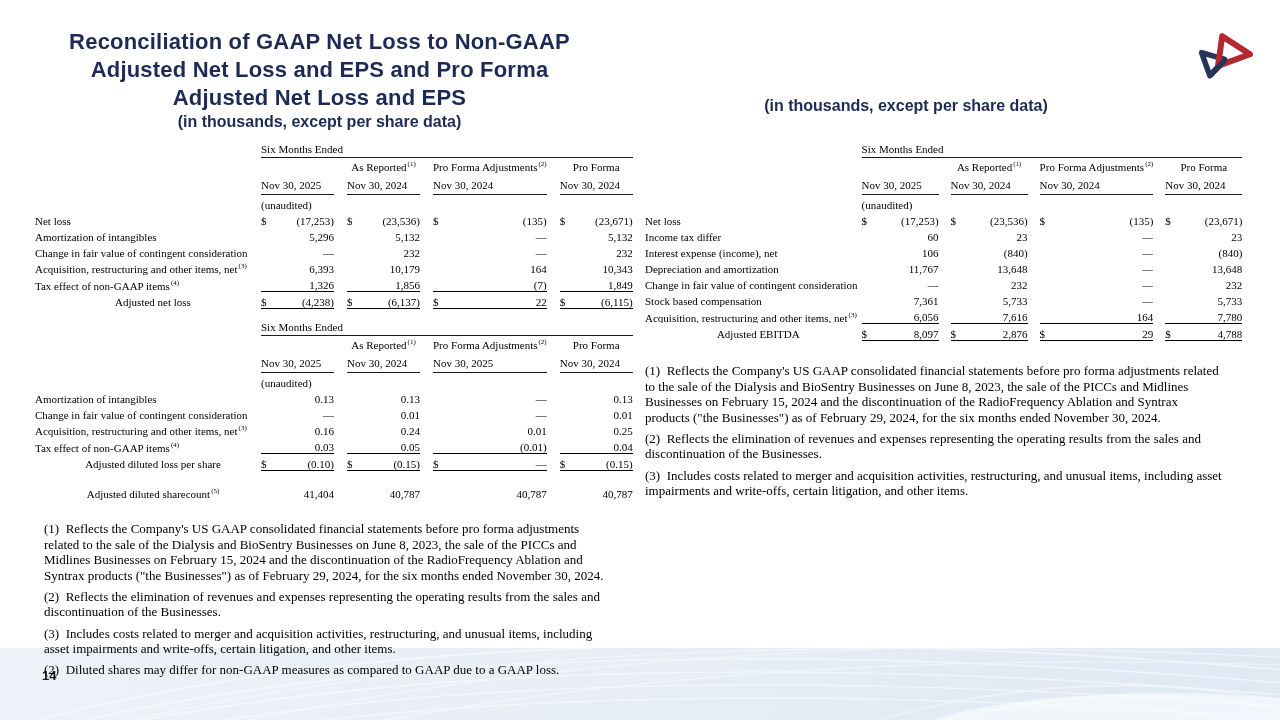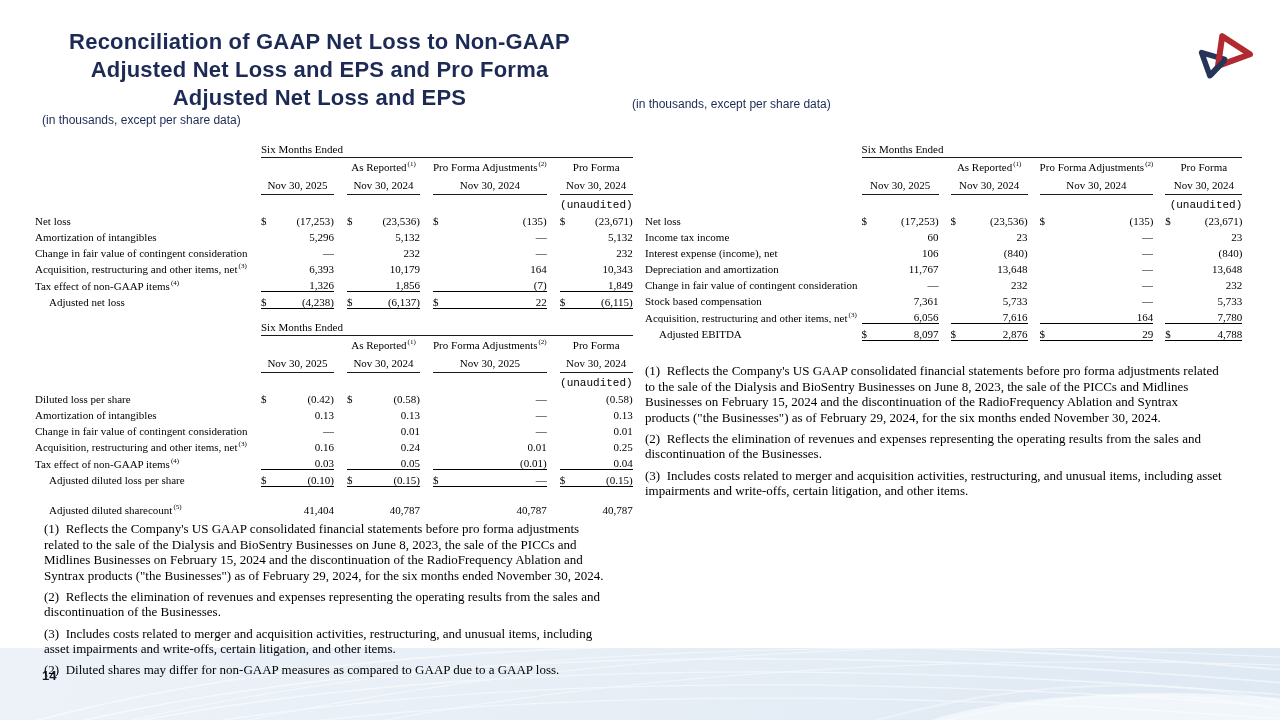--- a/index.html
+++ b/index.html
@@ -8,42 +8,42 @@
     overflow:hidden;font-family:"Liberation Sans",sans-serif;
   }
   
   .panel-title{
     position:absolute;text-align:center;font-weight:bold;color:#1c2a55;
     font-size:22px;line-height:1.27;letter-spacing:.2px;
   }
   .panel-title.left{left:42px;top:28px;width:555px;}
   .panel-title.right{left:632px;top:28px;width:548px;}
   .panel-sub{
-    position:absolute;font-weight:normal;color:#1c2a55;
-    font-size:12px;
+    position:absolute;text-align:center;font-weight:bold;color:#1c2a55;
+    font-size:16px;
   }
   .panel-sub.left{left:42px;top:113px;width:555px;}
   .panel-sub.right{left:632px;top:97px;width:548px;}
   
   .tblwrap{position:absolute;}
   #lt1{left:35px;top:140px;}
   #lt2{left:35px;top:318px;}
   #rt1{left:645px;top:140px;}
   table.fin{border-collapse:collapse;table-layout:fixed;
     font-family:"Liberation Serif",serif;font-size:11px;color:#000;}
   table.fin td{padding:0;white-space:nowrap;vertical-align:bottom;height:16px;overflow:hidden;}
   table.fin td.label{text-align:left;padding-right:4px;}
-  table.fin td.label.ind{padding-left:14px;}
+  table.fin td.label.ind{padding-left:14px;text-align:center;}
   table.fin td.d{text-align:left;}
   table.fin td.v{text-align:right;}
   table.fin td.sp{}
   table.fin td.span-head{text-align:left;border-bottom:1px solid #1a1a1a;padding-bottom:2px;height:15px;}
   table.fin td.grp{text-align:center;line-height:1.12;padding:3px 0 1px;height:auto;}
-  table.fin td.date{text-align:center;border-bottom:1px solid #1a1a1a;padding-bottom:3px;height:17px;margin-left:8px;}
-  table.fin td.unaud{text-align:right;height:14px;padding-top:1px;font-family:Liberation Mono, monospace;}
+  table.fin td.date{border-bottom:1px solid #1a1a1a;padding-bottom:3px;height:17px;margin-left:8px;}
+  table.fin td.unaud{text-align:left;height:14px;padding-top:1px;}
   table.fin td.rb{border-bottom:1px solid #000;}
   table.fin td.dbl{border-bottom:1px solid #000;box-shadow:0 4px 0 -2px #8f8f8f;}
   table.fin tr.gap td{height:13px;}
   table.fin sup{font-size:7px;margin-left:1px;}
   
   .notes{position:absolute;font-family:"Liberation Serif",serif;font-size:13px;
     line-height:1.2;color:#000;text-align:left;}
   #lfoot{left:44px;top:521px;width:560px;}
   #rfoot{left:645px;top:363px;width:578px;}
   .notes p.fn{margin:0 0 5.5px 0;}
@@ -270,34 +270,20 @@
             <td class="sp"></td>
             <td class="date" colspan="2">Nov 30, 2025</td>
             <td class="sp"></td>
             <td class="date" colspan="2">Nov 30, 2024</td>
           </tr>
           <tr class="hd">
             <td class="label"></td>
             <td class="unaud" colspan="11">(unaudited)</td>
           </tr>
           <tr class="data">
-            <td class="label">Diluted loss per share</td>
-            <td class="d">$</td>
-            <td class="v">(0.42)</td>
-            <td class="sp"></td>
-            <td class="d">$</td>
-            <td class="v">(0.58)</td>
-            <td class="sp"></td>
-            <td class="d"></td>
-            <td class="v">—</td>
-            <td class="sp"></td>
-            <td class="d"></td>
-            <td class="v">(0.58)</td>
-          </tr>
-          <tr class="data">
             <td class="label">Amortization of intangibles</td>
             <td class="d"></td>
             <td class="v">0.13</td>
             <td class="sp"></td>
             <td class="d"></td>
             <td class="v">0.13</td>
             <td class="sp"></td>
             <td class="d"></td>
             <td class="v">—</td>
             <td class="sp"></td>
@@ -441,21 +427,21 @@
             <td class="d">$</td>
             <td class="v">(23,536)</td>
             <td class="sp"></td>
             <td class="d">$</td>
             <td class="v">(135)</td>
             <td class="sp"></td>
             <td class="d">$</td>
             <td class="v">(23,671)</td>
           </tr>
           <tr class="data">
-            <td class="label">Income tax income</td>
+            <td class="label">Income tax differ</td>
             <td class="d"></td>
             <td class="v">60</td>
             <td class="sp"></td>
             <td class="d"></td>
             <td class="v">23</td>
             <td class="sp"></td>
             <td class="d"></td>
             <td class="v">—</td>
             <td class="sp"></td>
             <td class="d"></td>

